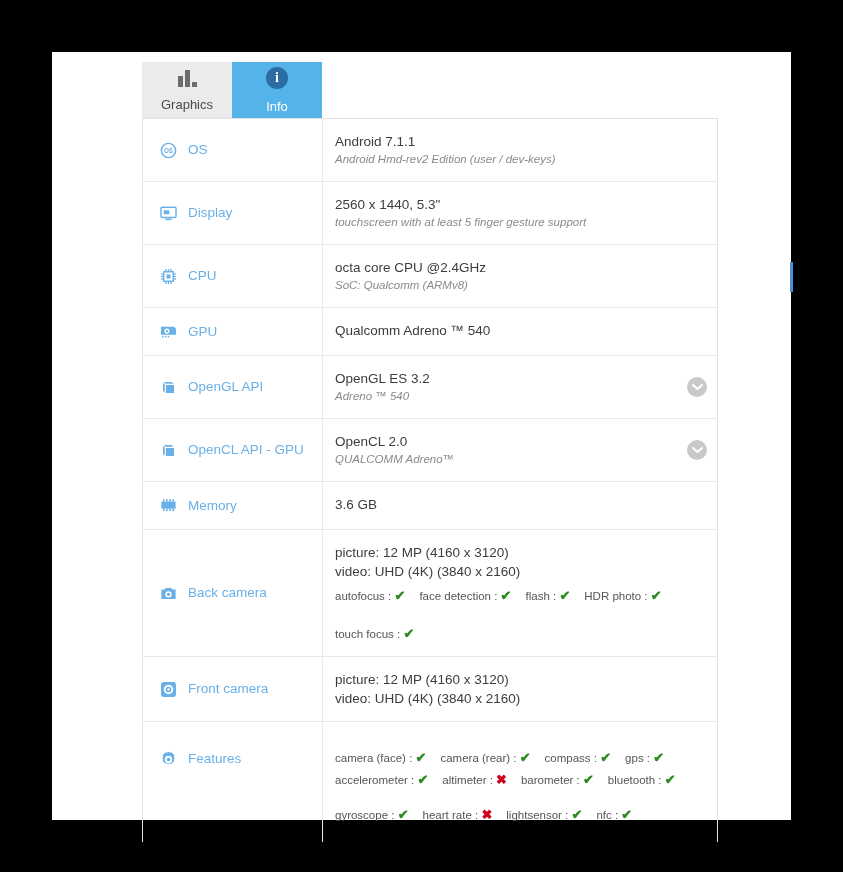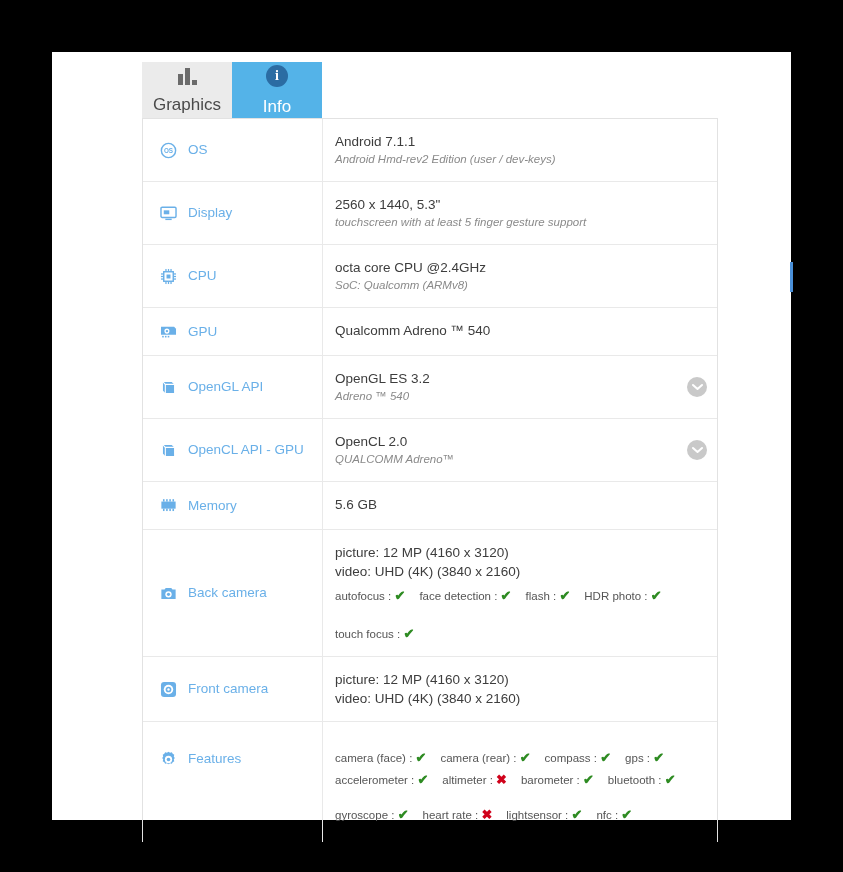--- a/index.html
+++ b/index.html
@@ -19,21 +19,21 @@
 
   
   .tabs{display:flex;padding:10px 0 0 90px;}
   .tab{
     width:90px;height:56px;box-sizing:border-box;
     display:flex;flex-direction:column;align-items:center;justify-content:center;
     font-size:13px;color:#555;cursor:pointer;
   }
   .tab.inactive{background:#ebebeb;color:#4a4a4a;}
   .tab.active{background:#54b3e8;color:#ffffff;}
-  .tab .tlabel{margin-top:11px;font-size:17px;line-height:1;}
+  .tab .tlabel{margin-top:11px;font-size:13px;line-height:1;}
   .bars{display:flex;align-items:flex-end;gap:2px;height:17px;}
   .bars i{display:block;width:5px;background:#6b6b6b;}
   .bars i:nth-child(1){height:11px;}
   .bars i:nth-child(2){height:17px;}
   .bars i:nth-child(3){height:5px;}
   .info-circle{
     width:22px;height:22px;border-radius:50%;background:#2b6ca3;
     color:#fff;font-size:14px;font-weight:bold;font-family:"Liberation Serif",serif;
     display:flex;align-items:center;justify-content:center;line-height:1;
   }
@@ -224,21 +224,21 @@
               <rect x="17" y="16" width="2" height="3"></rect>
             <rect x="5" y="4" width="2" height="3"></rect>
               <rect x="9" y="4" width="2" height="3"></rect>
             <rect x="13" y="4" width="2" height="3"></rect>
               <rect x="17" y="4" width="2" height="3"></rect>
           </g>
         </svg>
         <span class="lbl">Memory</span>
       </div>
       <div class="cell-value">
-        <div class="v-main">5.6 GB</div>
+        <div class="v-main">3.6 GB</div>
       </div>
     </div>
 
 
     <div class="row">
       <div class="cell-label">
         <svg class="ic" viewBox="0 0 24 24">
           <path d="M3 7 H7 L8.5 5 H15.5 L17 7 H21 V19 H3 Z" fill="#6ab0e8"></path>
           <circle cx="12" cy="13" r="4" fill="#ffffff"></circle>
           <circle cx="12" cy="13" r="2" fill="#6ab0e8"></circle>

